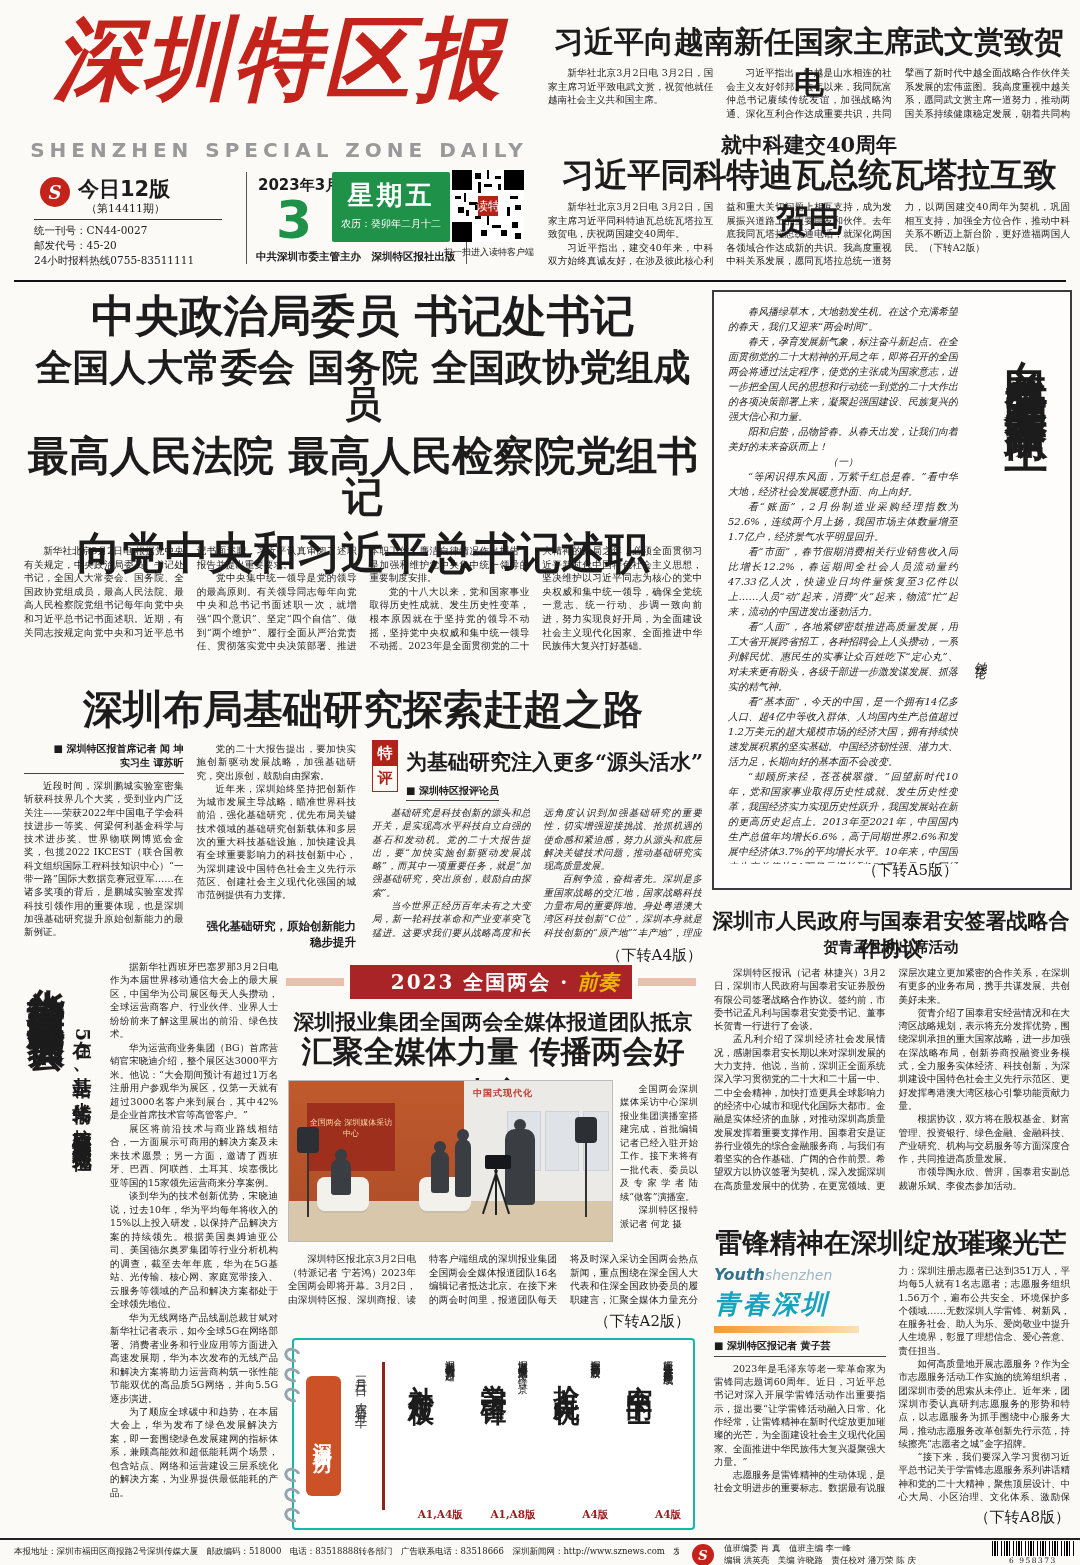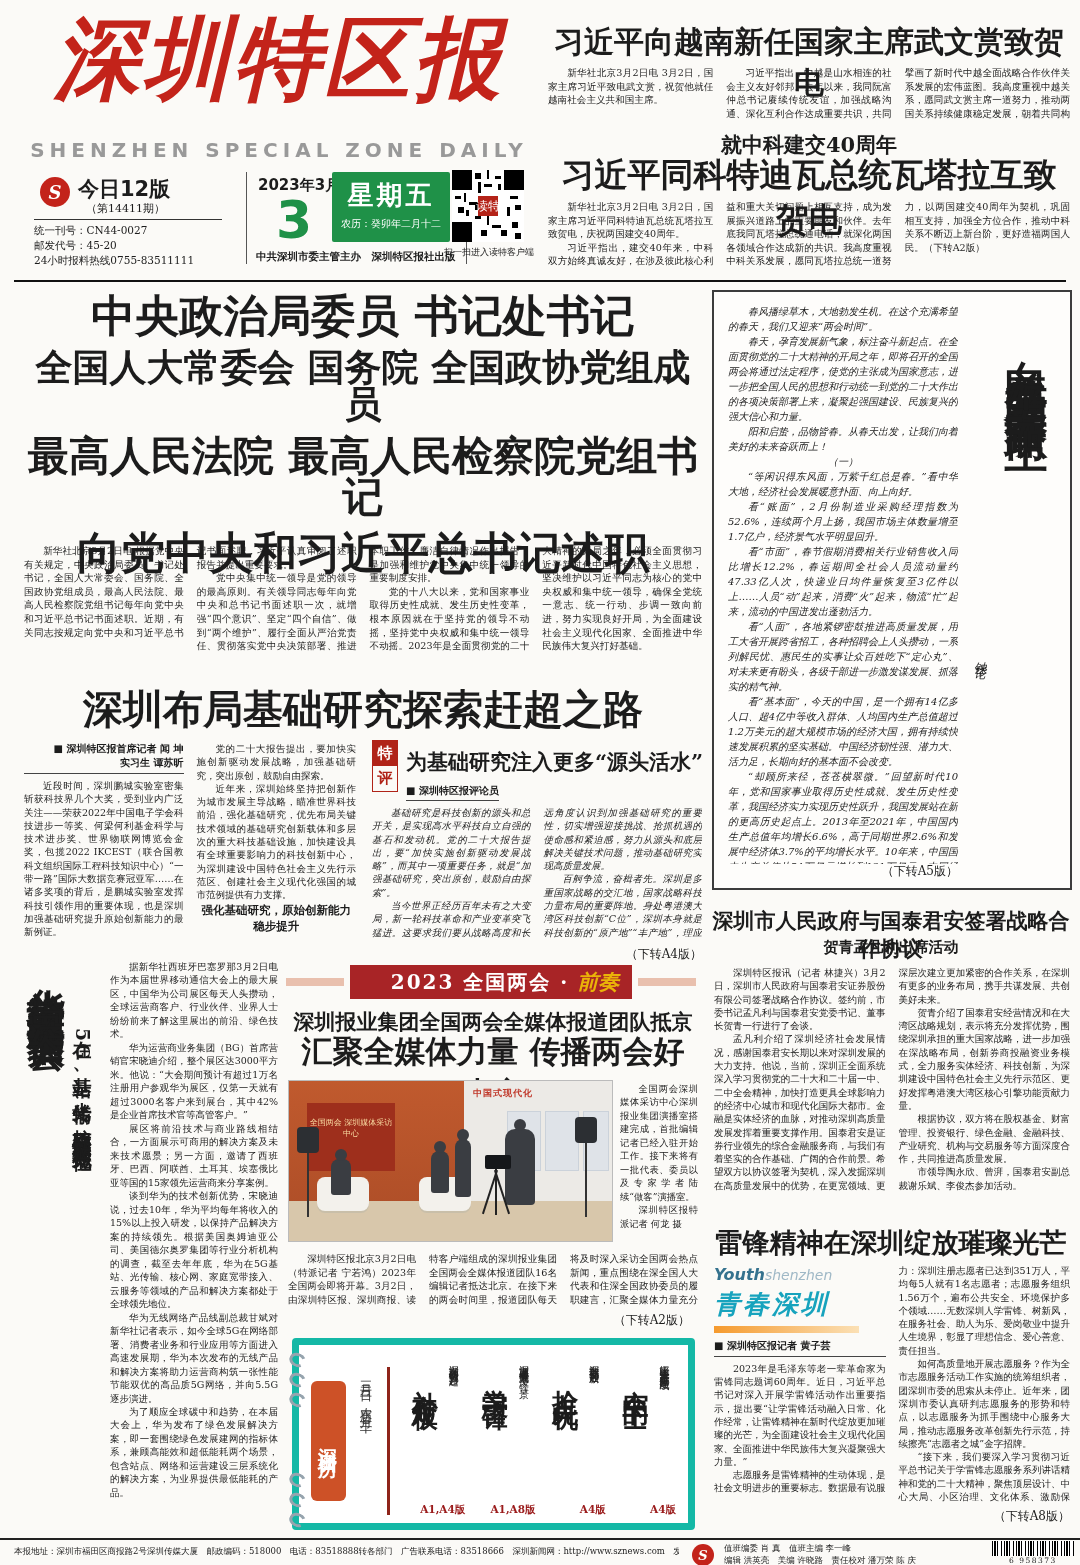--- a/index.html
+++ b/index.html
@@ -27,32 +27,32 @@
 
   .greenbox { background:#1f9148; color:#fff; text-align:center; border-radius:2px; }
 
   
   .cols2 { column-count:2; column-gap:13px; }
   .cols3 { column-count:3; column-gap:13px; }
   .cols4 { column-count:4; column-gap:13px; }
   .bodytxt { font-size:9.6px; line-height:1.42; }
   .byline { font-size:10px; font-weight:bold; text-align:right; border-bottom:1.5px solid #444;
             padding-bottom:3px; margin-bottom:5px; break-inside:avoid; }
-  .subhead-inline { font-weight:bold; font-size:11.5px; margin:0 0; text-indent:0; text-align:center;
+  .subhead-inline { font-weight:bold; font-size:11.5px; margin:16px 0; text-indent:0; text-align:right;
                     font-family:"DejaVu Sans",sans-serif; }
 
   
   #essay-box { left:712px; top:290px; width:360px; height:600px; border:2px solid #3c3c3c; background:#fefdfb; }
   .essay-text { left:14px; top:12px; width:230px; height:560px; overflow:hidden;
                 font-size:10px; line-height:1.5; font-style:italic; }
   .essay-text p:nth-of-type(4) { text-align:center; text-indent:0; }
   .essay-title { right:14px; top:34px; height:545px; font-size:43px; font-weight:900; letter-spacing:7px;
                  font-family:"DejaVu Sans",sans-serif; }
   .essay-author { right:82px; top:360px; font-size:12px; font-style:italic; letter-spacing:3px; }
-  .turnmark { font-size:12px; }
+  .turnmark { font-size:15px; }
 
   
   .badge { width:26px; height:52px; border:1.5px solid #b02318; text-align:center; }
   .badge .bt { display:block; background:#b02318; color:#fff; font-size:15px; font-weight:bold; line-height:25px; }
   .badge .bb { display:block; color:#b02318; font-size:15px; font-weight:bold; line-height:24px; }
   .ital { font-style:italic; }
 
   
   .lh-banner { left:350px; top:965px; width:282px; height:34px; background:#a82426; color:#fff;
                display:flex; align-items:center; justify-content:center; gap:8px;padding-left:28px; }
@@ -74,21 +74,21 @@
   .ph-person { position:absolute; background:#3a3d42; border-radius:8px 8px 3px 3px; }
   .ph-person::before { content:""; position:absolute; top:-10px; left:50%; transform:translateX(-50%);
                        width:12px; height:12px; border-radius:50%; background:#3a3d42; }
   .ph-tripod { position:absolute; width:2px; height:46px; background:#222; }
   .ph-tripod.l1 { transform:rotate(18deg); } .ph-tripod.l2 { transform:rotate(-18deg); }
   .ph-cam { position:absolute; width:26px; height:14px; background:#15171a; border-radius:2px; }
   .ph-light { position:absolute; width:22px; height:26px; background:#2c2f33; border-radius:4px; }
   .ph-pole { position:absolute; width:2px; background:#333; }
 
   
-  #calendar { left:292px; top:1338px; width:403px; height:192px; border:7px solid #14b8a6; border-radius:4px; background:#fff; }
+  #calendar { left:292px; top:1338px; width:403px; height:192px; border:2px solid #14b8a6; border-radius:4px; background:#fff; }
   .ring { position:absolute; left:-10px; width:17px; height:14px; border:3px solid #96a4ae; border-radius:50%;
           border-right-color:transparent; transform:rotate(25deg); background:transparent; }
   .cal-tab { left:12px; top:36px; width:35px; height:120px; background:#cd5127; border-radius:6px;
              color:#fff; font-size:19px; font-weight:bold; letter-spacing:4px;
              display:flex; align-items:center; justify-content:center; }
   .cal-date { left:58px; top:26px; height:150px; font-size:12.5px; letter-spacing:3px; color:#333; }
   .cal-div { left:88px; top:22px; width:3px; height:148px; background:#8e241a; }
   .cal-items { left:100px; top:10px; right:8px; bottom:6px; display:flex; }
   .cal-item { flex:1; position:relative; display:flex; justify-content:center; gap:3px; }
   .ci-title { writing-mode:vertical-rl; font-size:26px; font-weight:900; letter-spacing:5px; margin-top:14px; }

